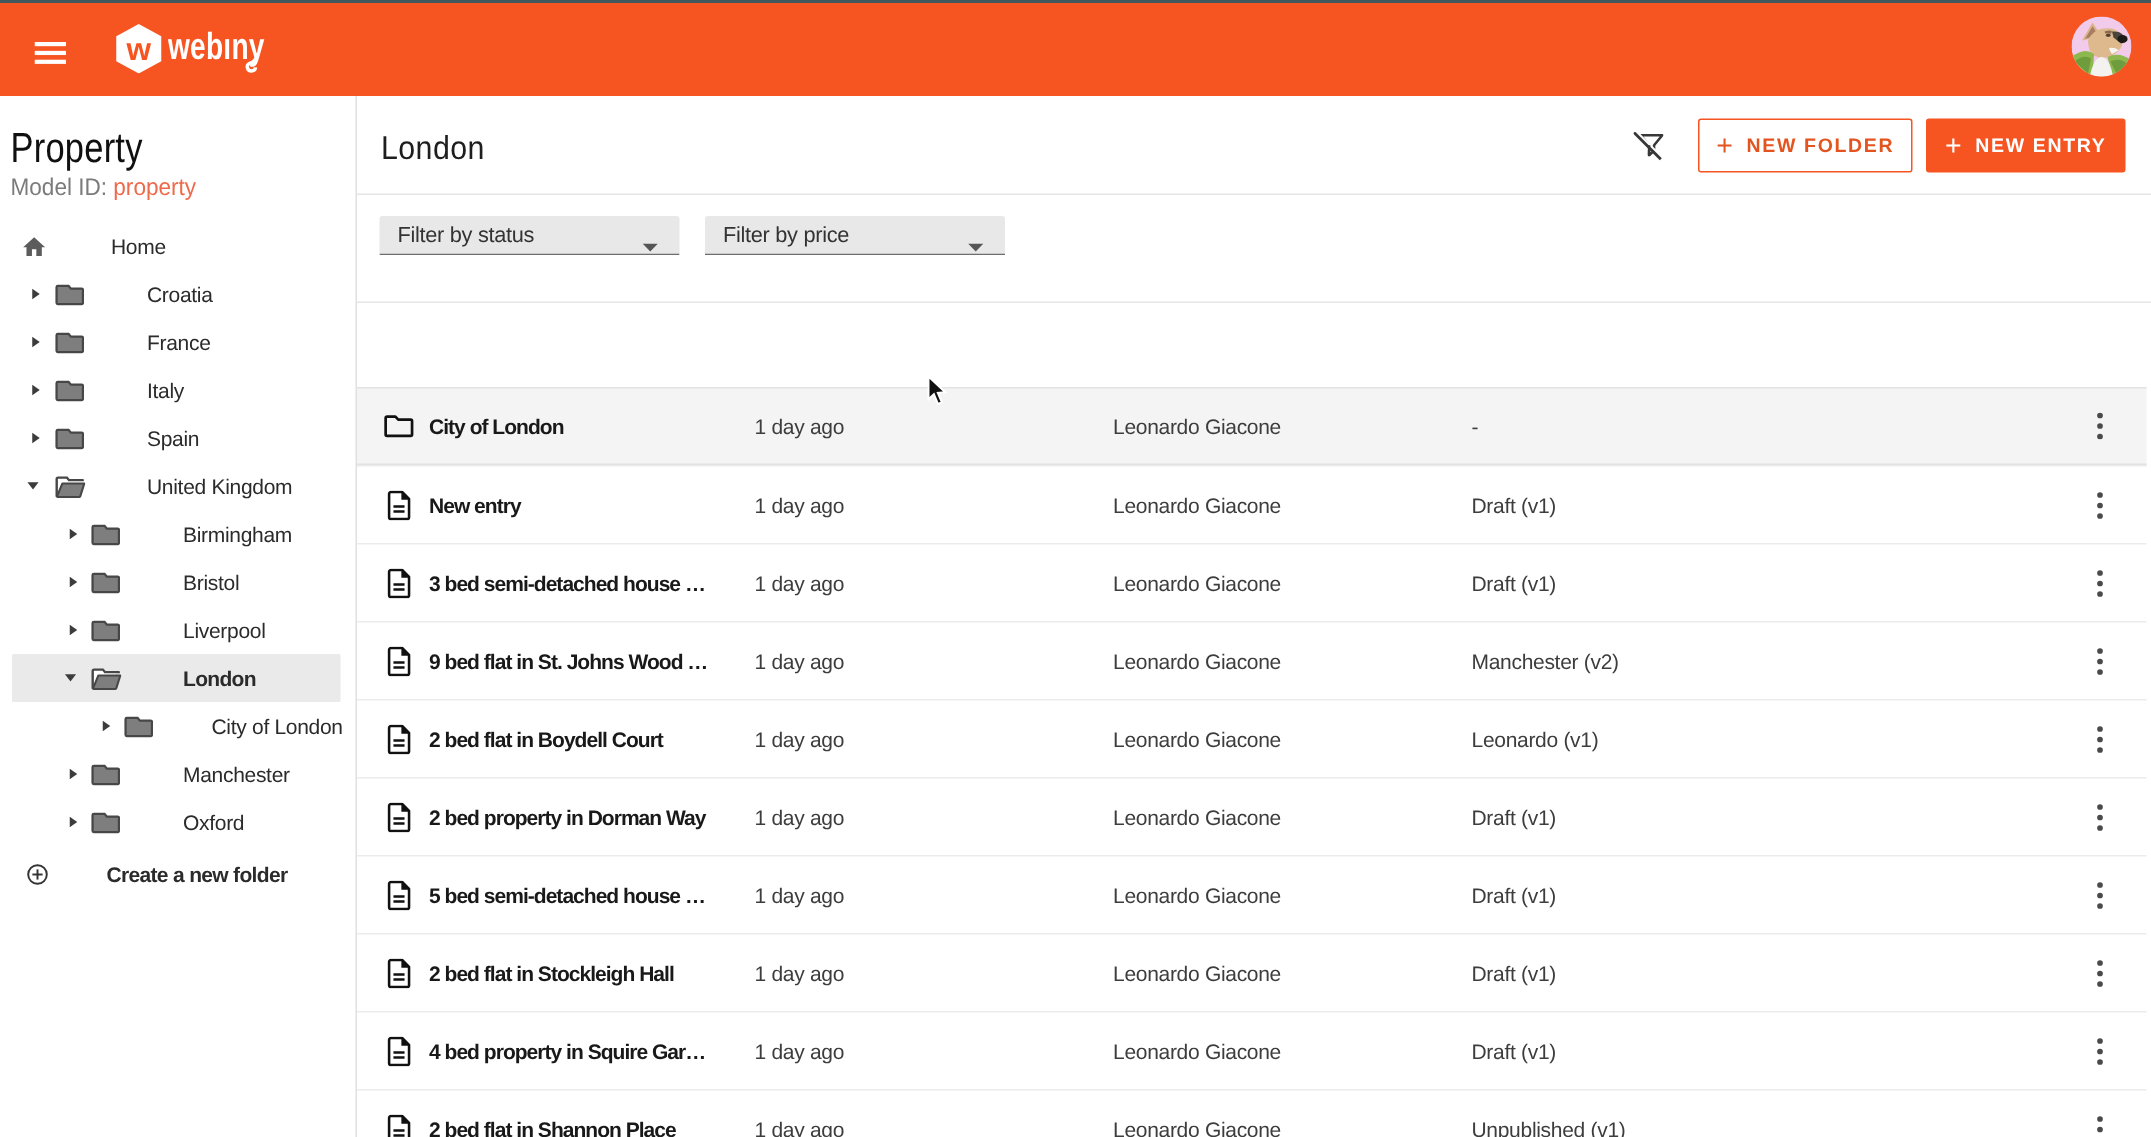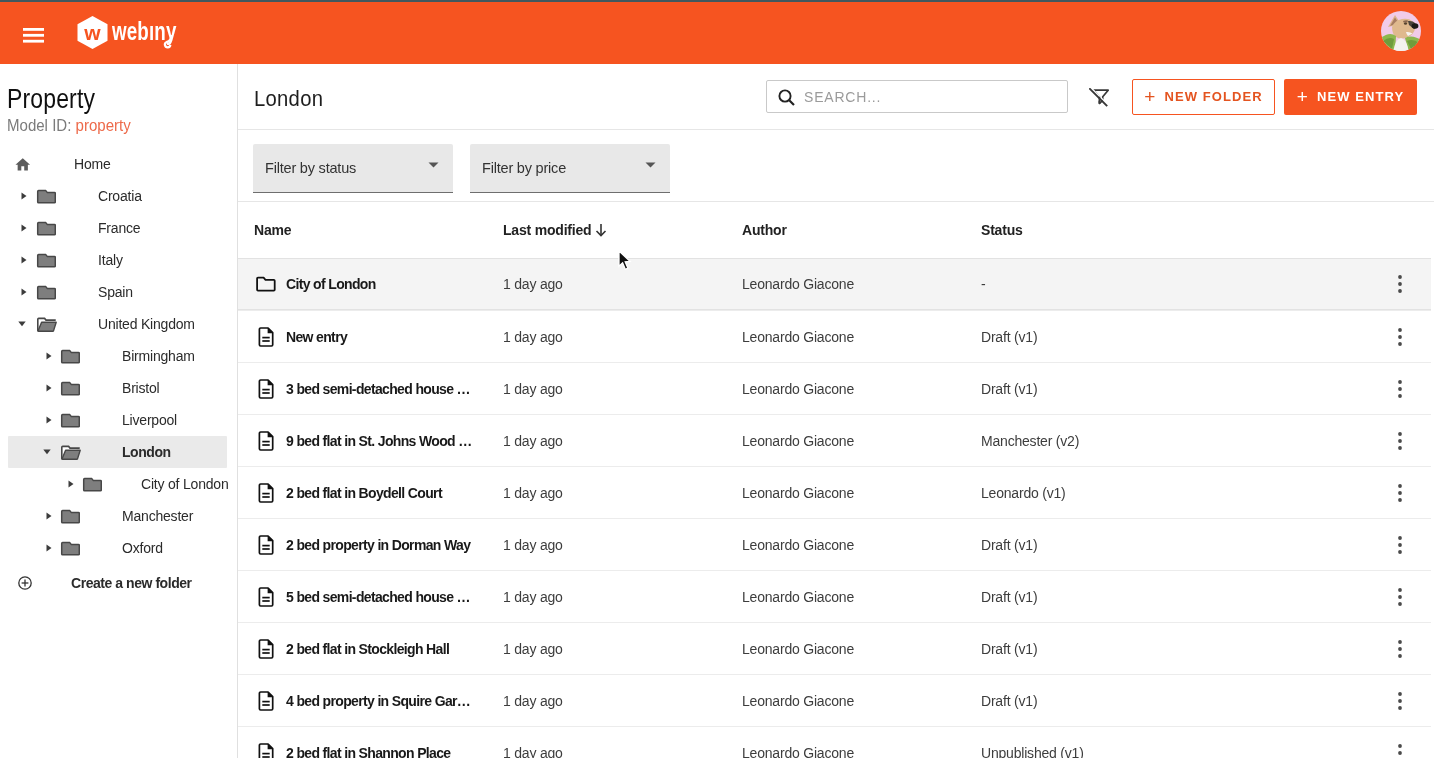--- a/index.html
+++ b/index.html
@@ -28,21 +28,21 @@
     border:1px solid #c9c9c9; border-radius:2px; background:#fff;}
   .search .ph { position:absolute; left:37px; top:50%; transform:translateY(-50%);
     font-size:14px; color:#9b9b9b; letter-spacing:0.8px;}
   .btn { position:absolute; top:15px; height:36px; border-radius:2px; font-size:13px;
     letter-spacing:1.1px; font-weight:bold; }
   .btn .pl { font-size:19px; font-weight:normal; vertical-align:-2px; margin-right:8px;}
   .bfold { left:894px; width:143px; border:1px solid #f65420; color:#e45420; background:#fff;
     text-align:center; line-height:34px;}
   .bentry { left:1046px; width:133px; background:#f65420; color:#fff; text-align:center; line-height:36px;}
   .filters { position:absolute; top:66px; left:0; width:1196px; height:72px; border-bottom:1px solid #e6e6e6;}
-  .chip { position:absolute; top:14px; width:200px; height:49px; background:#e8e8e8;
+  .chip { position:absolute; top:14px; width:200px; height:26px; background:#e8e8e8;
     border-bottom:1px solid #6e6e6e; border-radius:2px 2px 0 0;}
   .chip .ct { position:absolute; left:12px; top:50%; transform:translateY(-50%);
     font-size:14.5px; color:#333; letter-spacing:-0.2px;}
   .thead { position:absolute; top:138px; left:0; width:1196px; height:56px; }
   .thead .hc { position:absolute; top:50%; transform:translateY(-50%); font-size:14px;
     font-weight:bold; color:#222; letter-spacing:-0.2px;}
   .rows { position:absolute; top:194px; left:0; width:1193px; }
   .row { position:relative; width:1193px; height:52px; background:#fff; border-top:1px solid #ececec;}
   .row.grey { background:#f4f4f4; border-top:1px solid #e2e2e2; border-bottom:1px solid #e2e2e2;}
   .cell { position:absolute; top:50%; transform:translateY(-50%); font-size:14px;
@@ -221,27 +221,20 @@
           <line x1="7" y1="3.6" x2="7" y2="10.4" stroke="#333" stroke-width="1.3"></line>
           <line x1="3.6" y1="7" x2="10.4" y2="7" stroke="#333" stroke-width="1.3"></line>
         </svg>
         <span class="lbl bold" style="left:37px;letter-spacing:-0.3px">Create a new folder</span>
       </div>
 </div>
 </div>
 <div class="main">
   <div class="mainhead">
     <span class="lnd">London</span>
-    <div class="search">
-        <svg style="position:absolute;left:10px;top:7px" width="19" height="19" viewBox="0 0 19 19">
-          <circle cx="8" cy="8" r="5.6" fill="none" stroke="#222" stroke-width="1.9"></circle>
-          <line x1="12.2" y1="12.2" x2="17" y2="17" stroke="#222" stroke-width="2.2"></line>
-        </svg>
-        <span class="ph">SEARCH...</span>
-      </div>
     <svg style="position:absolute;left:851px;top:24px" width="20" height="20" viewBox="0 0 20 20">
         <path d="M4.8 2.2 H19.2 L13.7 8.8 V12.6 L10.4 15.3 V8.8 Z" fill="none" stroke="#383838" stroke-width="1.7" stroke-linejoin="round"></path>
         <line x1="-0.4" y1="-0.4" x2="18.6" y2="18.6" stroke="#fff" stroke-width="4.6"></line>
         <line x1="0.3" y1="0.3" x2="18.2" y2="18.2" stroke="#383838" stroke-width="1.9"></line>
         <path d="M13.7 12.6 L10.4 15.3 V8.8" fill="none" stroke="#383838" stroke-width="1.7" stroke-linejoin="round"></path>
       </svg>
     <div class="btn bentry"><span class="pl">+</span>NEW ENTRY</div>
     <div class="btn bfold"><span class="pl">+</span>NEW FOLDER</div>
   </div>
   <div class="filters">
@@ -251,30 +244,20 @@
           <polygon points="0.5,0.5 10.5,0.5 5.5,5.6" fill="#555"></polygon>
         </svg>
       </div>
     <div class="chip" style="left:232px">
         <span class="ct">Filter by price</span>
         <svg style="position:absolute;right:14px;top:18px" width="11" height="6" viewBox="0 0 11 6">
           <polygon points="0.5,0.5 10.5,0.5 5.5,5.6" fill="#555"></polygon>
         </svg>
       </div>
   </div>
-  <div class="thead">
-    <span class="hc" style="left:16px">Name</span>
-    <span class="hc" style="left:265px">Last modified</span>
-    <svg style="position:absolute;left:357px;top:21px" width="12" height="14" viewBox="0 0 12 14">
-        <line x1="6" y1="1" x2="6" y2="12.2" stroke="#333" stroke-width="1.6"></line>
-        <polyline points="1.5,8 6,12.6 10.5,8" fill="none" stroke="#333" stroke-width="1.6"></polyline>
-      </svg>
-      <span class="hc" style="left:504px">Author</span>
-    <span class="hc" style="left:743px">Status</span>
-  </div>
   <div class="rows" id="rows">
 <div class="row grey">
         <svg class="ricon" width="20" height="17" viewBox="0 0 20 17">
           <path d="M2 2.2 h5.6 l1.9 2.1 h8.3 a0.9 0.9 0 0 1 0.9 0.9 v9 a0.9 0.9 0 0 1 -0.9 0.9 H2 a0.9 0.9 0 0 1 -0.9 -0.9 V3.1 a0.9 0.9 0 0 1 0.9 -0.9 z" fill="none" stroke="#111" stroke-width="1.8" stroke-linejoin="round"></path>
         </svg>
         <span class="cell nm">City of London</span>
         <span class="cell lm">1 day ago</span>
         <span class="cell au">Leonardo Giacone</span>
         <span class="cell st">-</span>
         <svg class="kebab" width="4" height="18" viewBox="0 0 4 18">

